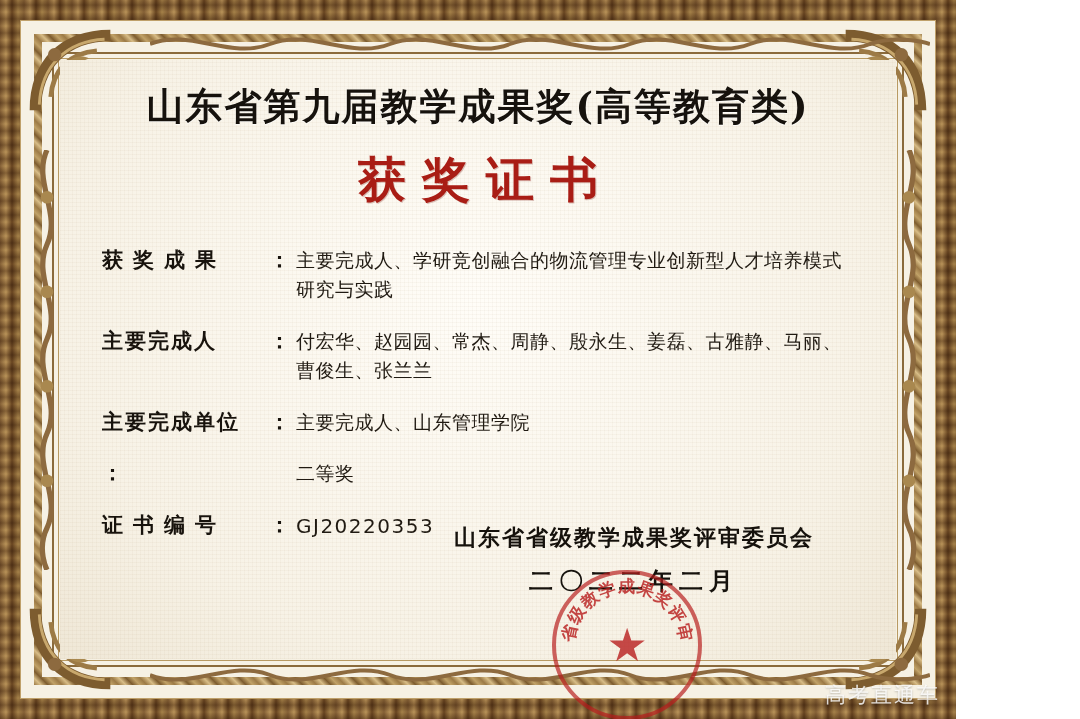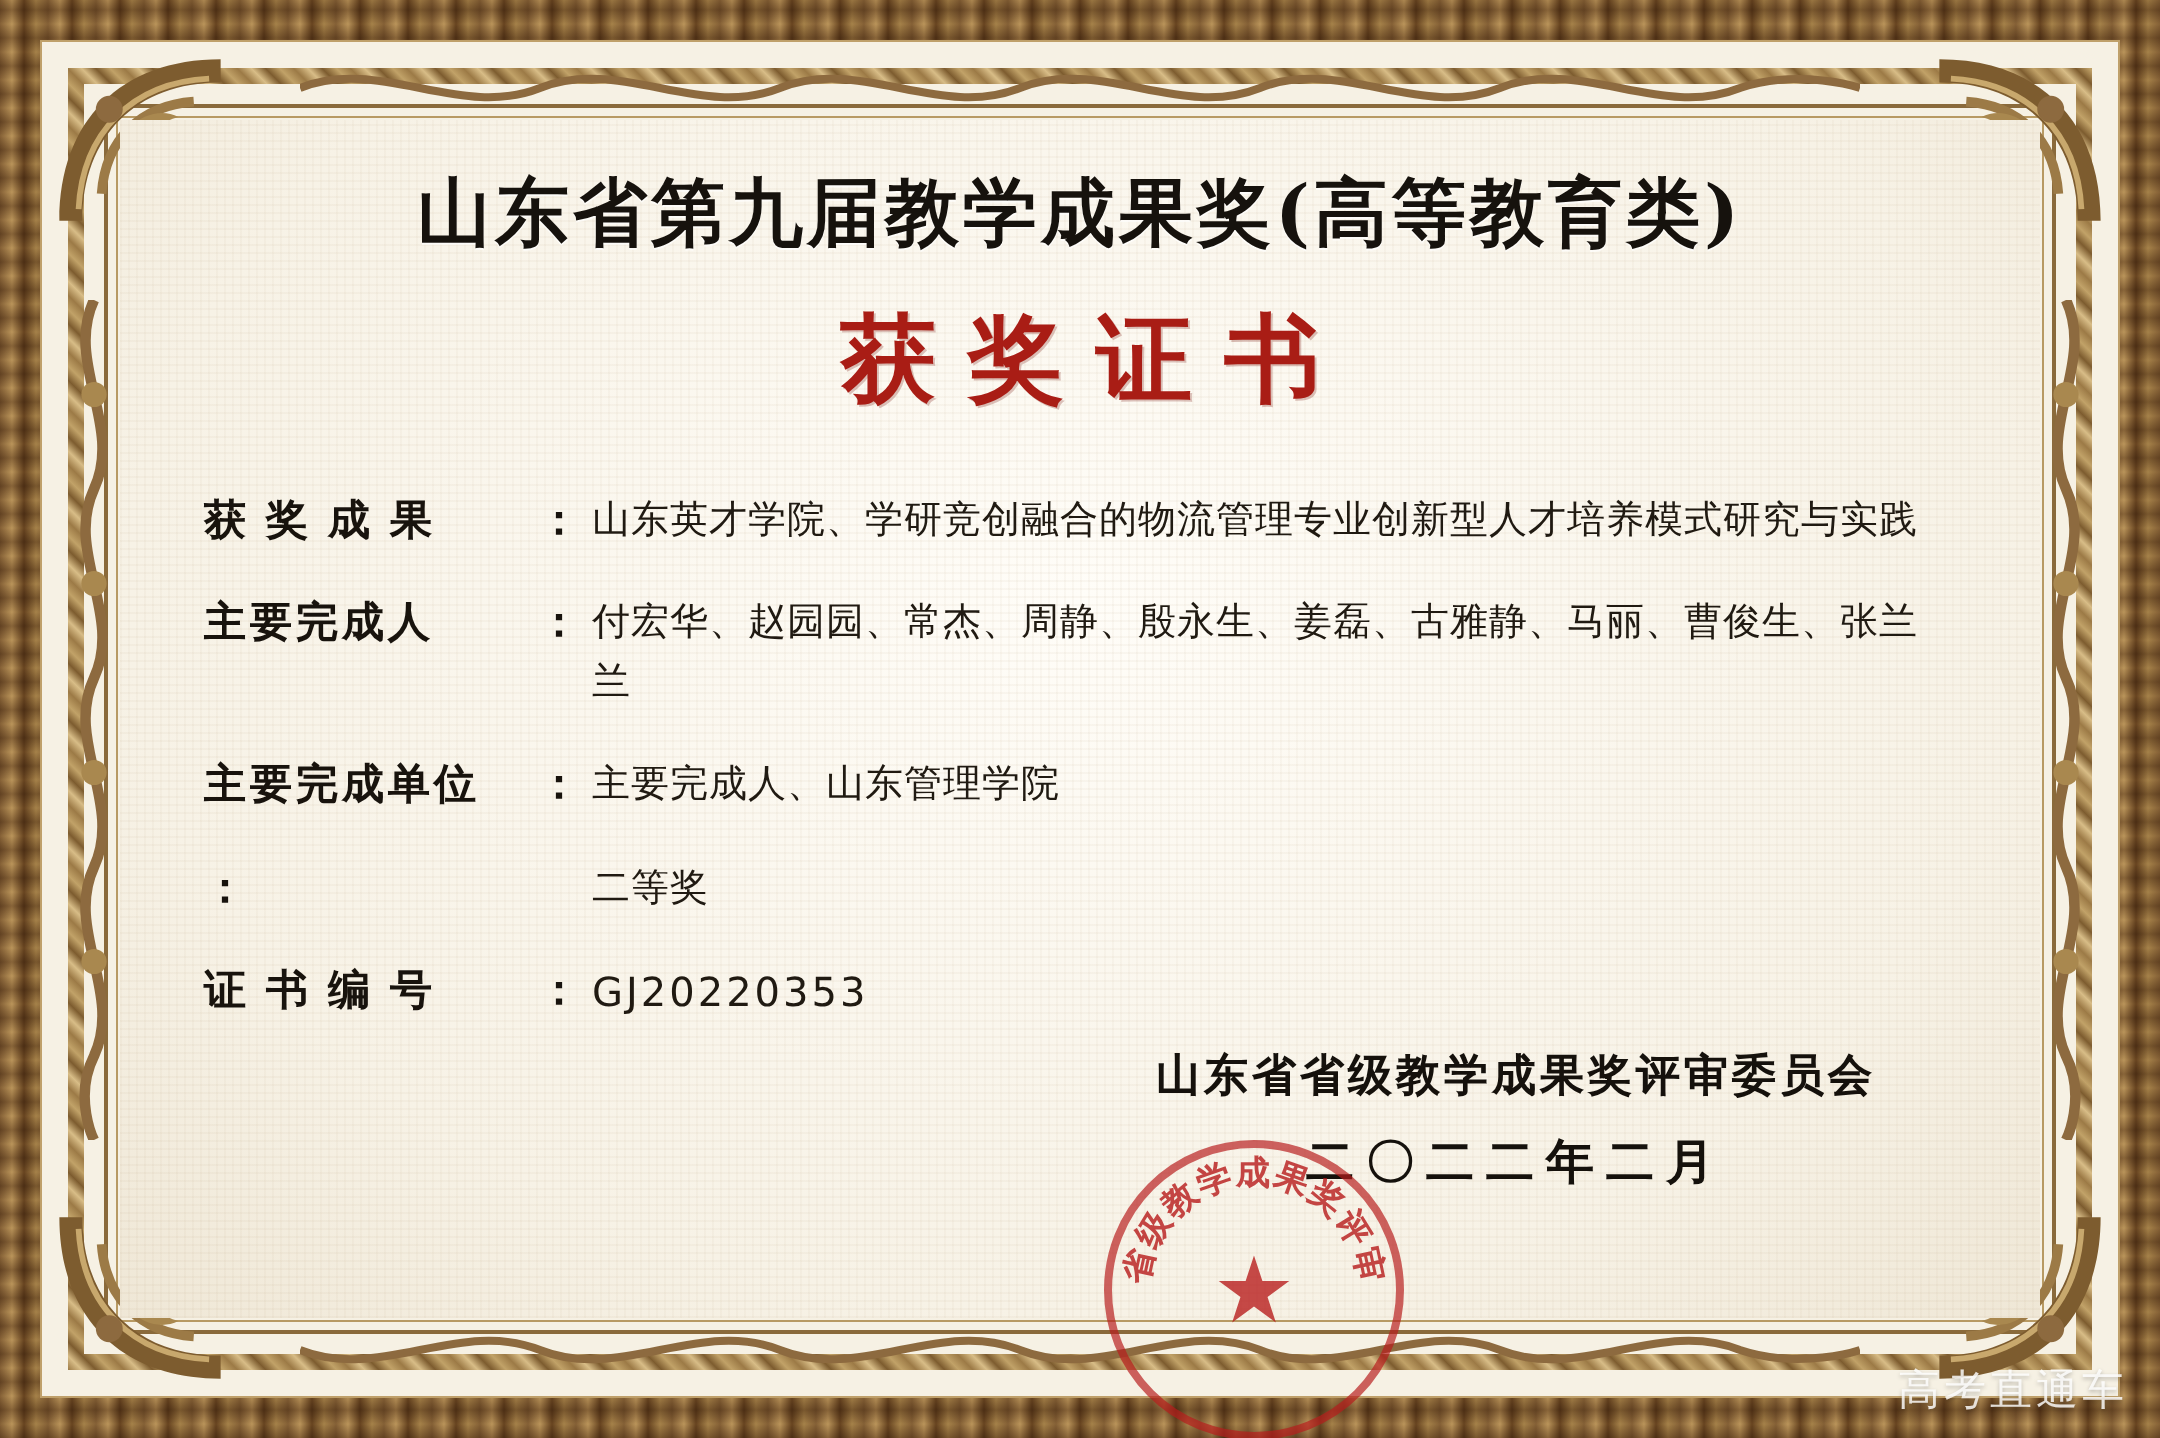--- a/index.html
+++ b/index.html
@@ -5,21 +5,21 @@
   html, body {
     margin: 0;
     padding: 0;
     background: #ffffff;
   }
   body {
     font-family: "Liberation Sans", sans-serif;
   }
   .certificate {
     position: relative;
-    width: 1080px;
+    width: 956px;
     height: 719px;
     overflow: hidden;
     background: #f3ece0;
   }
 
   
   .border-outer {
     position: absolute;
     left: 0; top: 0; right: 0; bottom: 0;
     background:
@@ -320,21 +320,21 @@
 
       <div class="title-sub">获奖证书</div>
 
       <div class="fields">
 
         <div class="field-row">
           <div class="field-label">
             <span class="lbl-text">获奖成果</span>
             <span class="lbl-colon">：</span>
           </div>
-          <div class="field-value">山东英才学院、学研竞创融合的物流管理专业创新型人才培养模式研究与实践</div>
+          <div class="field-value">主要完成人、学研竞创融合的物流管理专业创新型人才培养模式研究与实践</div>
         </div>
 
         <div class="field-row">
           <div class="field-label tight">
             <span class="lbl-text">主要完成人</span>
             <span class="lbl-colon">：</span>
           </div>
           <div class="field-value">付宏华、赵园园、常杰、周静、殷永生、姜磊、古雅静、马丽、曹俊生、张兰兰</div>
         </div>
 

